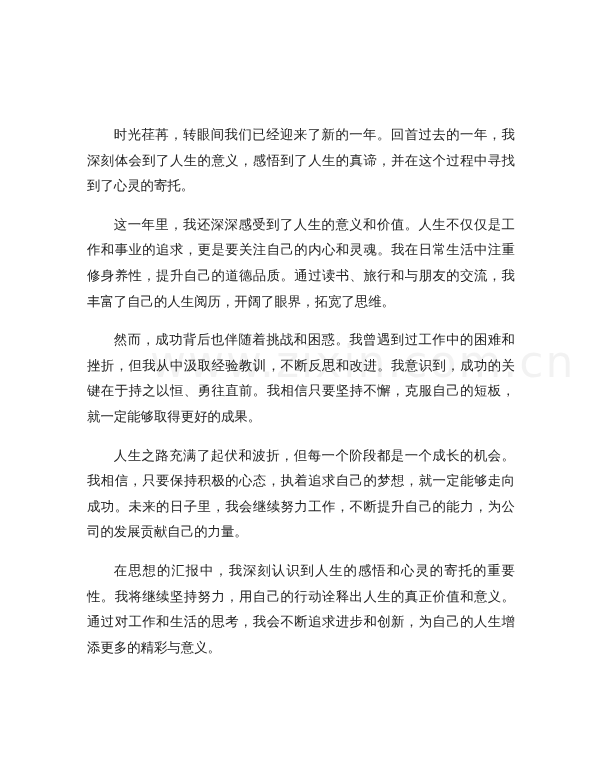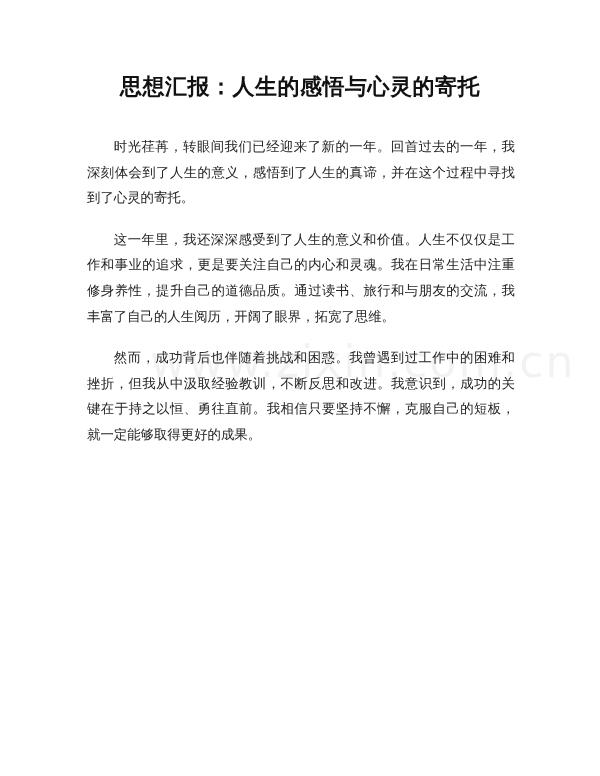--- a/index.html
+++ b/index.html
@@ -18,41 +18,42 @@
     letter-spacing: 0.5px;
   }
   .body {
     position: absolute; left: 87px; top: 118px; width: 428px;
     font-family: "DejaVu Serif", serif;
     font-size: 13.4px;
     line-height: 25.6px;
     color: #222222;
   }
   .para {
-    margin: 16px 0 13px 0;
+    margin: 4px 0 13px 0;
     text-indent: 26.8px;
     text-align: justify;
     text-align-last: left;
     word-break: break-all;
   }
   .watermark {
     position: absolute; left: 150px; top: 336px; width: 320px;
     font-family: "DejaVu Sans", sans-serif;
     font-size: 44px;
     color: rgba(0,0,0,0.05);
     letter-spacing: 2px;
     white-space: nowrap;
     pointer-events: none;
   }
 </style>
 </head>
 <body>
 
 <div class="page">
   <div class="watermark">www.zixin.com.cn</div>
-  <div class="title">思想汇报：人生的感悟与心灵的寄托</div>
   <div class="body">
     <p class="para">时光荏苒，转眼间我们已经迎来了新的一年。回首过去的一年，我深刻体会到了人生的意义，感悟到了人生的真谛，并在这个过程中寻找到了心灵的寄托。</p>
     <p class="para">这一年里，我还深深感受到了人生的意义和价值。人生不仅仅是工作和事业的追求，更是要关注自己的内心和灵魂。我在日常生活中注重修身养性，提升自己的道德品质。通过读书、旅行和与朋友的交流，我丰富了自己的人生阅历，开阔了眼界，拓宽了思维。</p>
     <p class="para">然而，成功背后也伴随着挑战和困惑。我曾遇到过工作中的困难和挫折，但我从中汲取经验教训，不断反思和改进。我意识到，成功的关键在于持之以恒、勇往直前。我相信只要坚持不懈，克服自己的短板，就一定能够取得更好的成果。</p>
+    <p class="para">人生之路充满了起伏和波折，但每一个阶段都是一个成长的机会。我相信，只要保持积极的心态，执着追求自己的梦想，就一定能够走向成功。未来的日子里，我会继续努力工作，不断提升自己的能力，为公司的发展贡献自己的力量。</p>
+    <p class="para">在思想的汇报中，我深刻认识到人生的感悟和心灵的寄托的重要性。我将继续坚持努力，用自己的行动诠释出人生的真正价值和意义。通过对工作和生活的思考，我会不断追求进步和创新，为自己的人生增添更多的精彩与意义。</p>
 
   </div>
 </div>
 
 </body></html>

